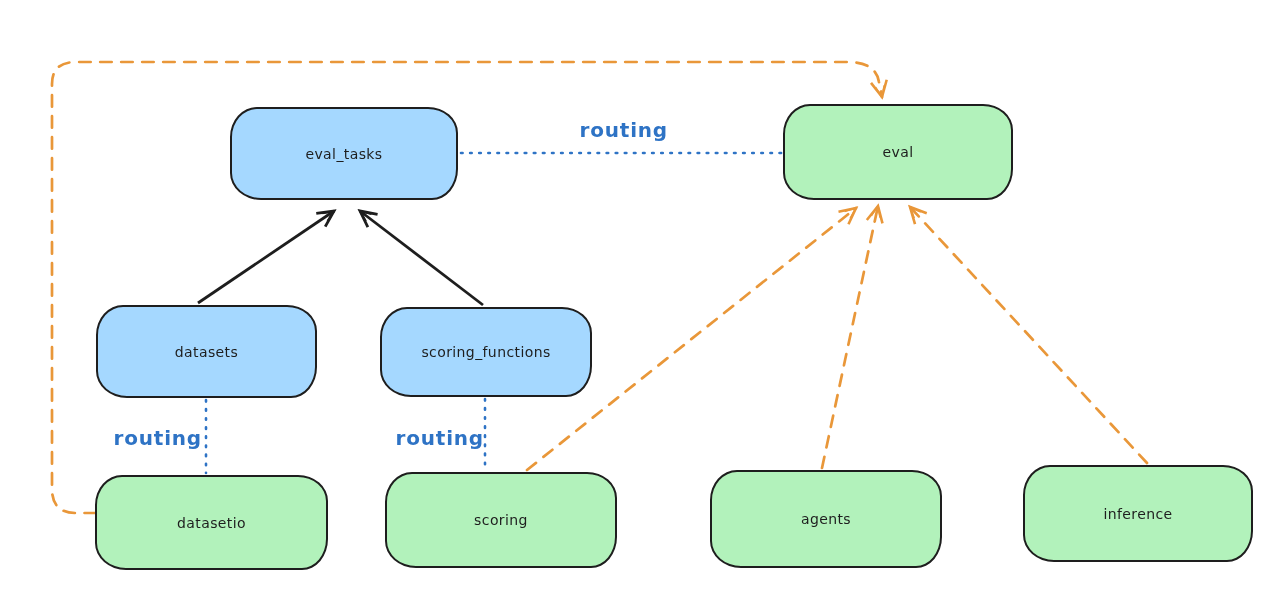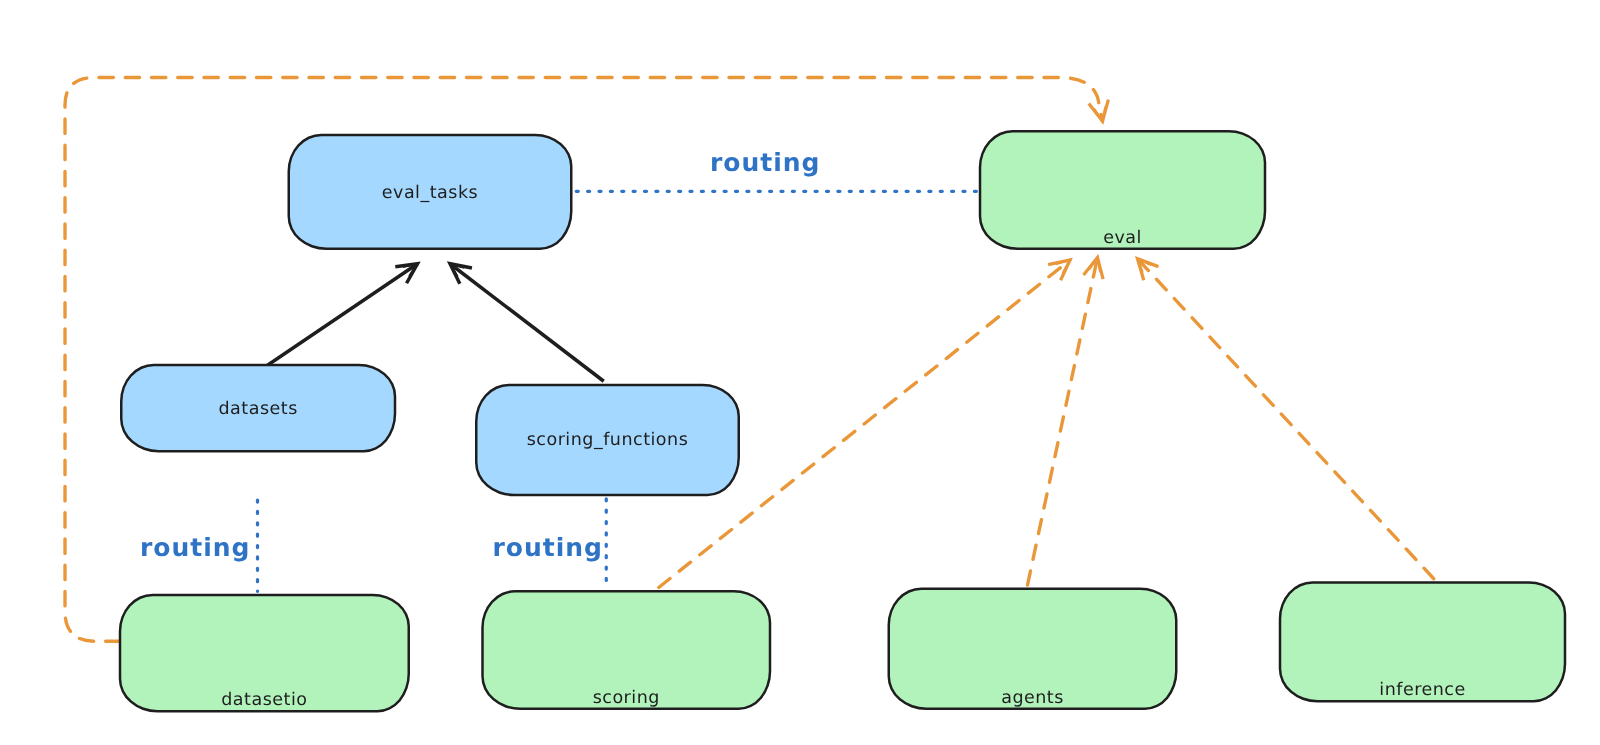--- a/index.html
+++ b/index.html
@@ -30,30 +30,30 @@
     border: 2.6px solid var(--stroke, #1e1e1e);
     display: flex;
     align-items: center;
     justify-content: center;
     color: var(--stroke, #1e1e1e);
     font-size: 14px;
     letter-spacing: 0.4px;
     border-radius: 27px 30px 26px 31px / 30px 26px 31px 27px;
   }
   .node.blue  { background: var(--blue-fill, #a5d8ff); }
-  .node.green { background: var(--green-fill, #b2f2bb); align-items: flex-end; }
+  .node.green { background: var(--green-fill, #b2f2bb); }
   .node-label { white-space: nowrap; }
 
   .edge-label {
     position: absolute;
     color: var(--blue-line, #2e73c5);
     font-size: 20px;
     font-weight: 600;
     letter-spacing: 0.8px;
-    text-align: left;
+    text-align: right;
     white-space: nowrap;
   }
 </style>
 </head>
 <body>
 
 <div id="canvas" style="background: rgb(255, 255, 255);">
 
   <svg id="edge-layer" viewBox="0 0 1280 596" xmlns="http://www.w3.org/2000/svg">
     <defs>
@@ -81,21 +81,21 @@
   </svg>
 
   <div class="node blue" style="left:230px; top:107px; width:228px; height:93px">
     <span class="node-label">eval_tasks</span>
   </div>
 
   <div class="node green" style="left:783px; top:104px; width:230px; height:96px">
     <span class="node-label">eval</span>
   </div>
 
-  <div class="node blue" style="left:96px; top:291px; width:221px; height:71px">
+  <div class="node blue" style="left:96px; top:305px; width:221px; height:93px">
     <span class="node-label">datasets</span>
   </div>
 
   <div class="node blue" style="left:380px; top:307px; width:212px; height:90px">
     <span class="node-label">scoring_functions</span>
   </div>
 
   <div class="node green" style="left:95px; top:475px; width:233px; height:95px">
     <span class="node-label">datasetio</span>
   </div>

